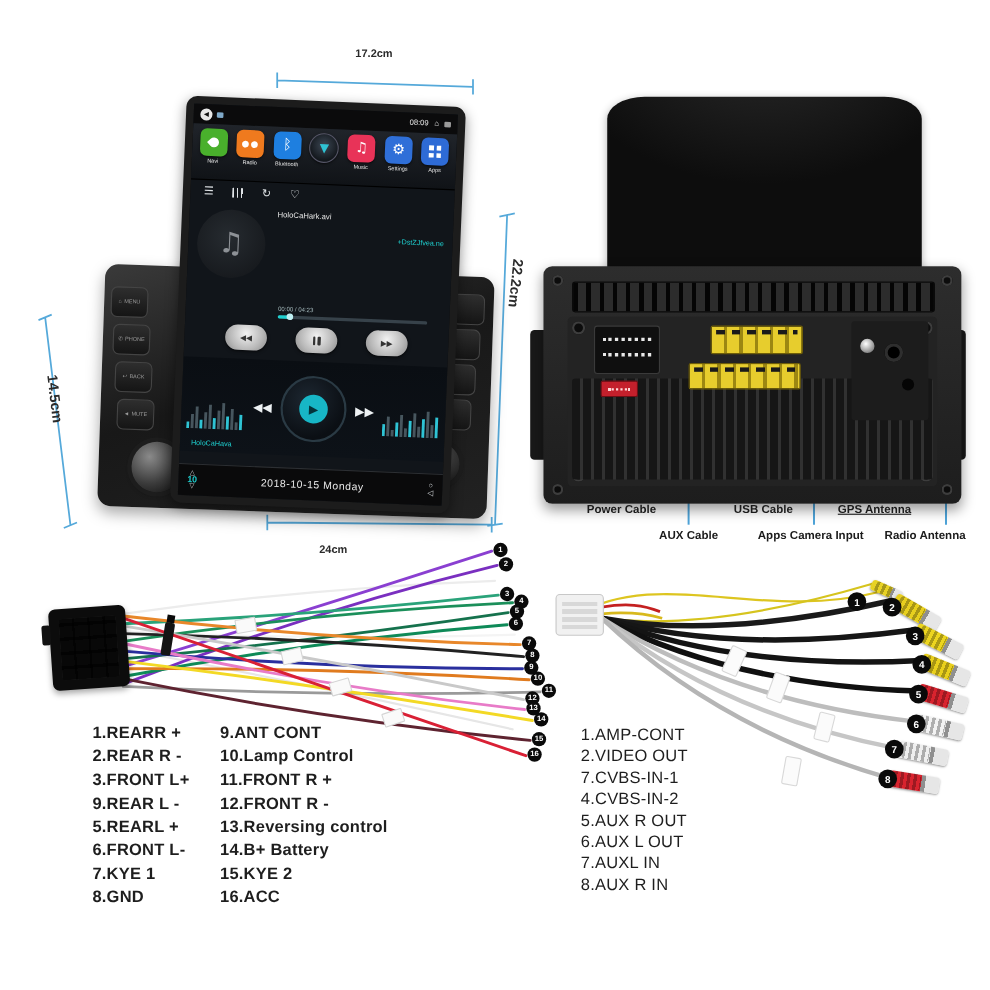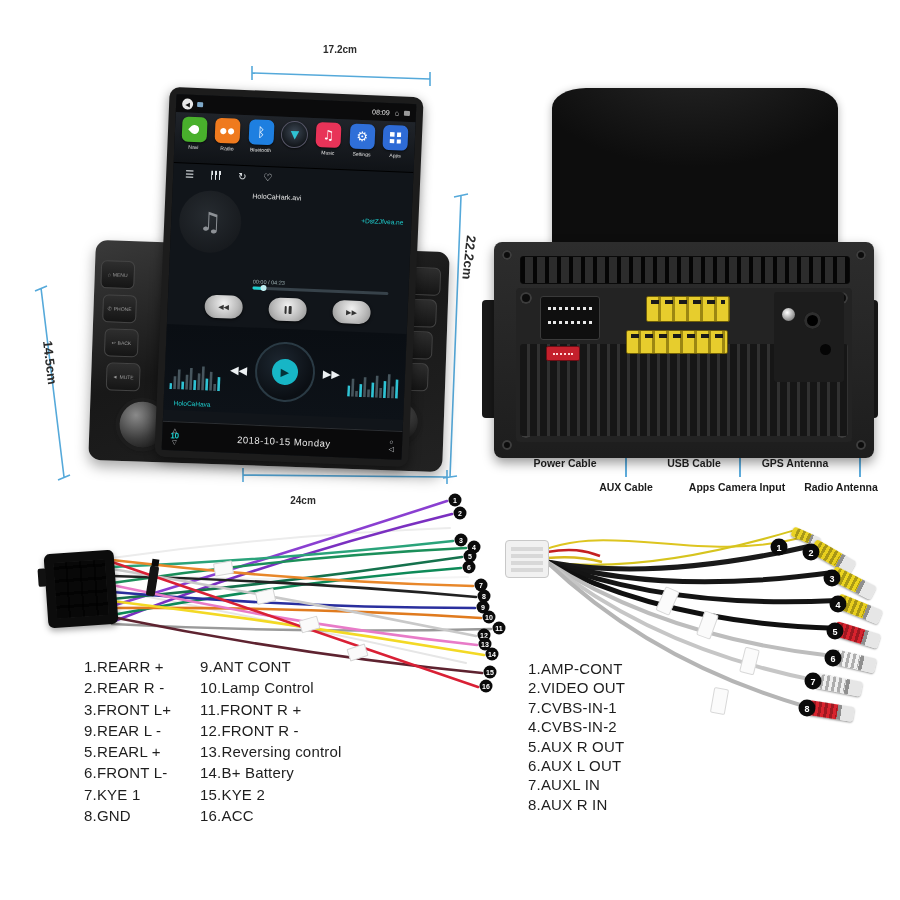--- a/index.html
+++ b/index.html
@@ -130,21 +130,21 @@
   .plug.small{width:30px;height:10px;}
   .plug .ridges{position:absolute;left:4px;top:0;bottom:0;width:55%;
                 background:repeating-linear-gradient(90deg,rgba(0,0,0,.28) 0 3px,transparent 3px 6px);border-radius:3px;}
   .rca-badge{position:absolute;width:17px;height:17px;border-radius:50%;background:#0a0a0a;color:#fff;
              font-size:9px;font-weight:700;display:flex;align-items:center;justify-content:center;transform:translate(-50%,-50%);z-index:5;}
   .rca-tag{position:absolute;width:13px;height:24px;background:#fbfbfb;border:1px solid #d8d8d8;border-radius:2px;}
 
   
   .legend{position:absolute;font-size:15px;color:#1e1e1e;letter-spacing:.2px;}
   .legend div{white-space:nowrap;}
-  #legend-c1 div,#legend-c2 div{line-height:21.3px;}
+  #legend-c1 div,#legend-c2 div{line-height:21.3px;font-weight:bold;}
   #legend-rca div{line-height:19.4px;}
 </style>
 </head>
 <body>
 
 <div id="stage">
 
   <svg class="layer" id="anno-svg">
     <g stroke="#55a9da" stroke-width="1.6" fill="none">
 
@@ -355,21 +355,21 @@
         <div class="radiohole"></div>
         <div class="smallhole"></div>
       </div>
     </div>
   </div>
 
   <div class="back-label" style="left:520px;top:457px;width:90px;">Power Cable</div>
   <div class="back-label" style="left:581px;top:481px;width:90px;">AUX Cable</div>
   <div class="back-label" style="left:650px;top:457px;width:88px;">USB Cable</div>
   <div class="back-label" style="left:678px;top:481px;width:118px;">Apps Camera Input</div>
-  <div class="back-label" style="left:750px;top:457px;width:90px;">GPS Antenna</div>
+  <div class="back-label" style="left:750px;top:457px;width:90px;text-decoration:underline;">GPS Antenna</div>
   <div class="back-label" style="left:793px;top:481px;width:96px;">Radio Antenna</div>
 
   <svg class="layer" id="wires-svg">
       <g id="wires-group">
         <path d="M112,558 Q281,534.5 450,528" stroke="#ececec" stroke-width="2" fill="none" stroke-linecap="round"></path>
         <path d="M112,574 Q290,582.65 468,577" stroke="#f4f4f4" stroke-width="2" fill="none" stroke-linecap="round"></path>
         <path d="M112,590 Q289,623.15 466,663" stroke="#e6e6e6" stroke-width="2" fill="none" stroke-linecap="round"></path>
         <path d="M112,606 Q279.5,555.25 447,501" stroke="#8a3fd1" stroke-width="2.6" fill="none" stroke-linecap="round"></path>
         <path d="M112,622 Q282,555.6 452,514" stroke="#7a2fc0" stroke-width="2.6" fill="none" stroke-linecap="round"></path>
         <path d="M112,567 Q282.5,559.7 453,541" stroke="#2aa37a" stroke-width="2.6" fill="none" stroke-linecap="round"></path>

